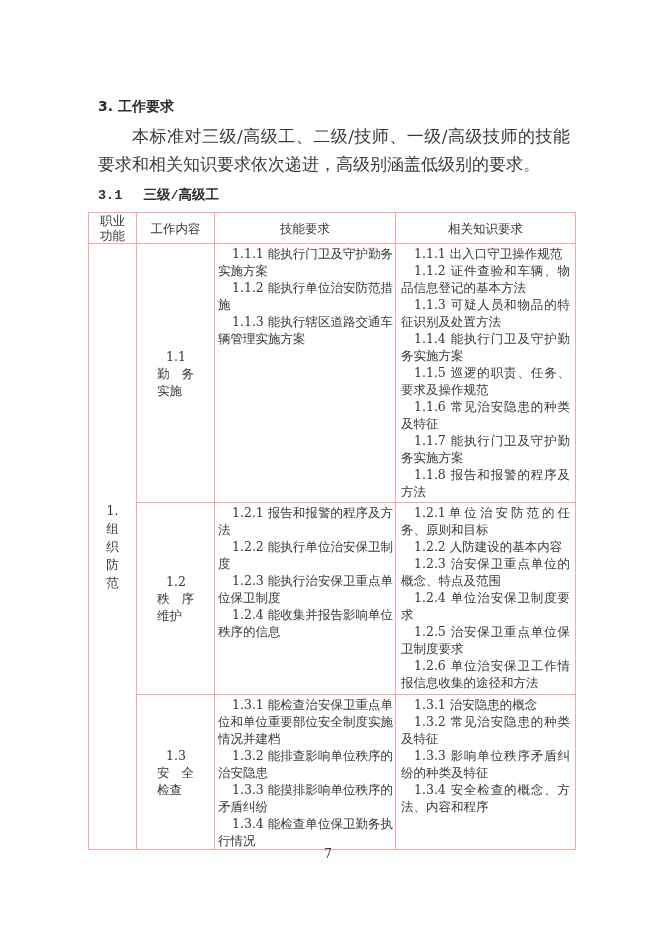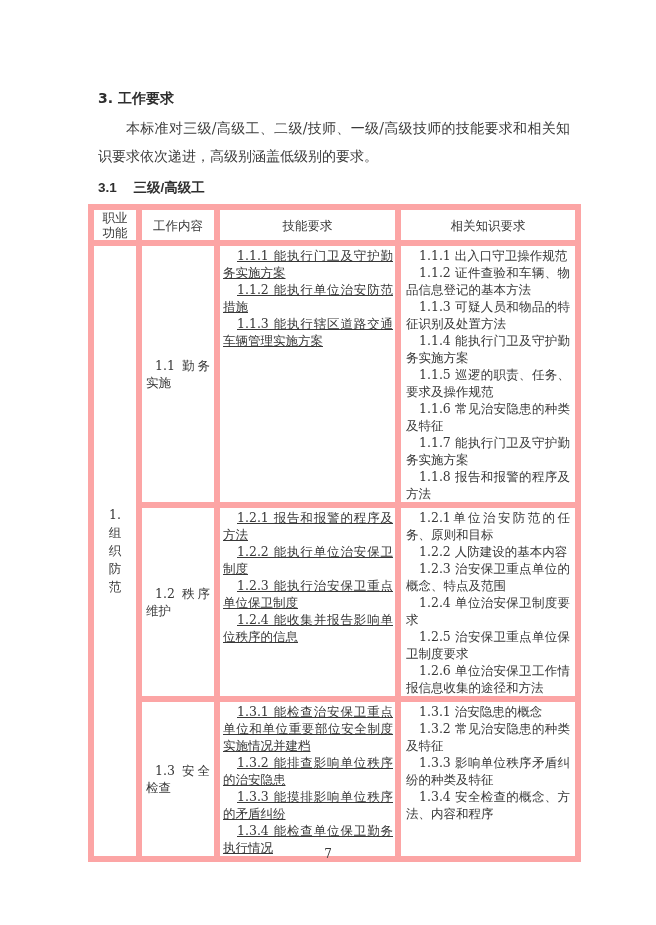--- a/index.html
+++ b/index.html
@@ -14,91 +14,91 @@
     width: 656px; height: 925px;
     background: #ffffff;
     overflow: hidden;
   }
   .content {
     position: absolute;
     left: 88px; top: 80px;
     width: 487px;
   }
   .doc-title {
-    margin: 8px 0 0 10px;
+    margin: 16px 0 0 10px;
     font-family: "DejaVu Sans", "Liberation Sans", sans-serif;
     font-weight: bold;
     font-size: 14px;
     line-height: 20px;
     color: #2e2e2e;
   }
   .intro {
     margin: 6px 0 0 10px;
     width: 472px;
-    font-size: 14px;
+    font-size: 17px;
     line-height: 28px;
     text-align: justify;
     text-indent: 2em;
     color: #3a3a3a;
   }
   .sub-title {
     margin: 8px 0 7px 10px;
-    font-family: Liberation Sans, sans-serif;
+    font-family: Liberation Mono, monospace;
     font-weight: bold;
     font-size: 13.5px;
     line-height: 19px;
     color: #2e2e2e;
   }
   .sub-title .sec-no { display: inline-block; }
   .sub-title .sec-name { display: inline-block; margin-left: 13px; }
 
   table.req {
     border-collapse: collapse;
     table-layout: fixed;
     width: 487px;
     font-size: 12.5px;
     line-height: 17px;
     color: #383838;
   }
   table.req th, table.req td {
-    border: 6px solid #fca5a5;
+    border: 1px solid #fca5a5;
     box-sizing: border-box;
   }
   table.req th {
     font-weight: normal;
     height: 31px;
     padding: 0;
     text-align: center;
     vertical-align: middle;
     line-height: 15px;
   }
   .hw-narrow { width: 30px; margin: 0 auto; }
   td { vertical-align: top; }
   td.func {
     vertical-align: middle;
     text-align: center;
     line-height: 18px;
     padding: 0;
   }
   td.work {
     vertical-align: middle;
-    padding: 0 4px;
+    padding: 0 20px;
   }
   td.work p {
     margin: 0;
     text-indent: 9px;
     text-align: justify;
   }
   td.skills { padding: 1px 2px 0 3px; }
   td.know   { padding: 1px 5px 0 5px; margin-left: 29px; }
   td.skills p, td.know p {
     margin: 0;
     text-align: justify;
   }
-  td.skills p { text-indent: 14px; text-decoration: underline; }
+  td.skills p { text-indent: 14px; }
   td.know p   { text-indent: 13px; }
 
   tr.r1 { height: 259px; }
   tr.r2 { height: 192px; }
   tr.r3 { height: 155px; }
 
   .page-number {
     position: absolute;
     left: 0; right: 0;
     top: 847px;

